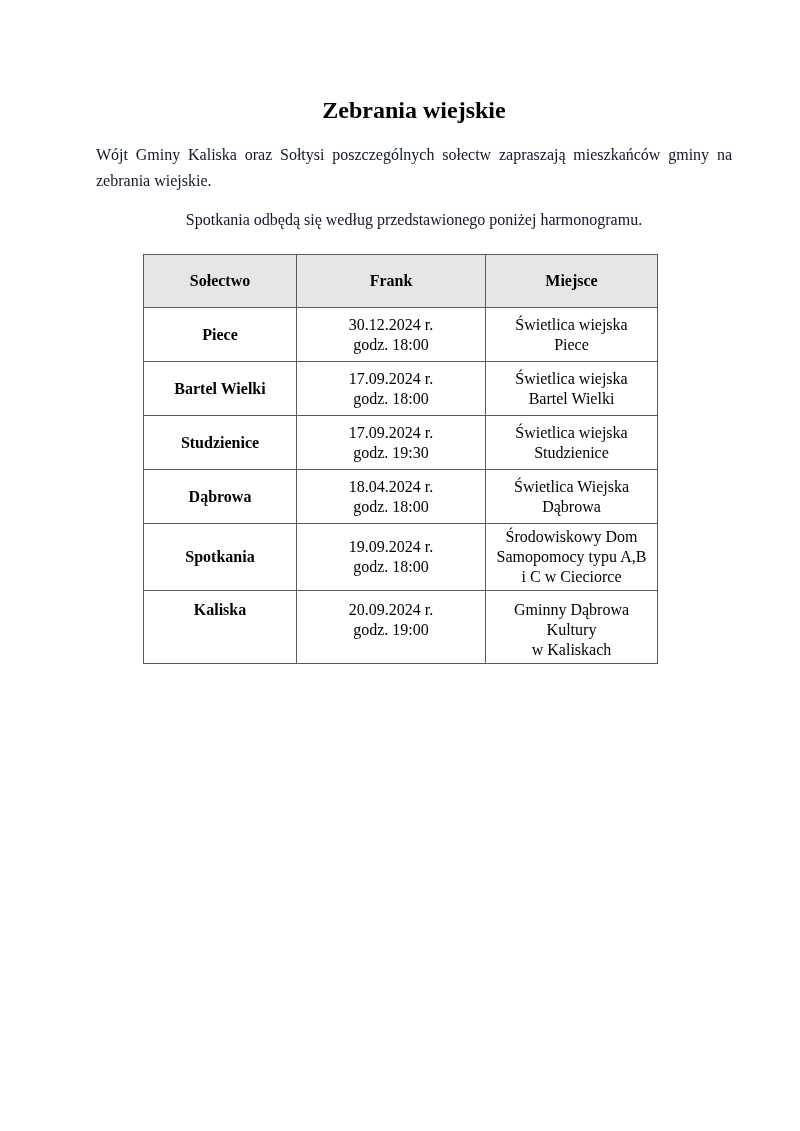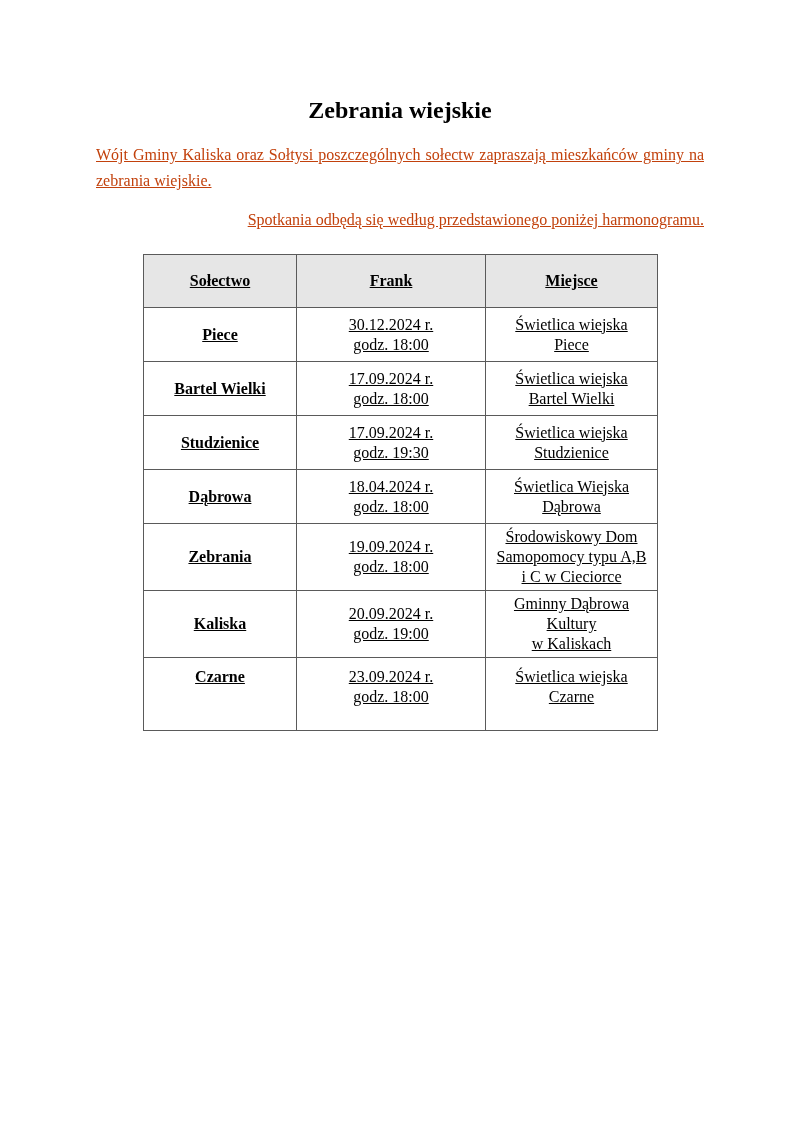--- a/index.html
+++ b/index.html
@@ -6,43 +6,42 @@
     margin: 0;
     padding: 0;
     background: #ffffff;
   }
   .page {
     position: relative;
     width: 800px;
     height: 1085px;
     background: #ffffff;
     box-sizing: border-box;
-    padding: 96px 96px 0 96px;
+    padding: 96px 68px 0 96px;
     font-family: "Liberation Serif", "DejaVu Serif", serif;
     color: #111111;
     overflow: hidden;
   }
   .doc-title {
     margin: 0 0 18px 0;
     text-align: center;
     font-size: 24px;
     font-weight: bold;
     line-height: 28px;
     color: #000000;
   }
   .intro p {
     margin: 8px 0 13px 0;
     font-size: 16px;
     line-height: 26px;
     text-align: justify;
-    color: #c2410c;
-    text-decoration: underline;
+    color: #0f172a;
   }
   .intro p.no-justify {
-    text-align: right;
+    text-align: center;
   }
   table.schedule {
     border-collapse: collapse;
     table-layout: fixed;
     width: 514px;
     margin-left: 47px;
     margin-top: 21px;
   }
   table.schedule col.c1 { width: 153px; }
   table.schedule col.c2 { width: 189px; }
@@ -51,21 +50,20 @@
   table.schedule td {
     border: 1.5px solid #5a5a5a;
     text-align: center;
     vertical-align: middle;
     font-size: 16px;
     line-height: 20px;
     padding: 3px 4px;
     white-space: pre-line;
     color: #000000;
     overflow: hidden;
-    text-decoration: underline;
   }
   table.schedule th {
     background: var(--header-bg, #e6e6e6);
     font-weight: bold;
     height: 46px;
   }
   table.schedule td {
     height: 47px;
     font-weight: normal;
   }
@@ -126,38 +124,31 @@
 Studzienice</td>
         </tr>
         <tr>
           <td class="col-name">Dąbrowa</td>
           <td>18.04.2024 r.
 godz. 18:00</td>
           <td>Świetlica Wiejska
 Dąbrowa</td>
         </tr>
         <tr>
-          <td class="col-name">Zebrania</td>
+          <td class="col-name">Spotkania</td>
           <td>19.09.2024 r.
 godz. 18:00</td>
           <td>Środowiskowy Dom
 Samopomocy typu A,B
 i C w Cieciorce</td>
         </tr>
         <tr>
           <td class="col-name">Kaliska</td>
           <td>20.09.2024 r.
 godz. 19:00</td>
           <td>Gminny Dąbrowa
 Kultury
 w Kaliskach</td>
         </tr>
-        <tr>
-          <td class="col-name">Czarne</td>
-          <td>23.09.2024 r.
-godz. 18:00</td>
-          <td>Świetlica wiejska
-Czarne</td>
-        </tr>
       </tbody>
   </table>
 
 </div>
 
 </body></html>

